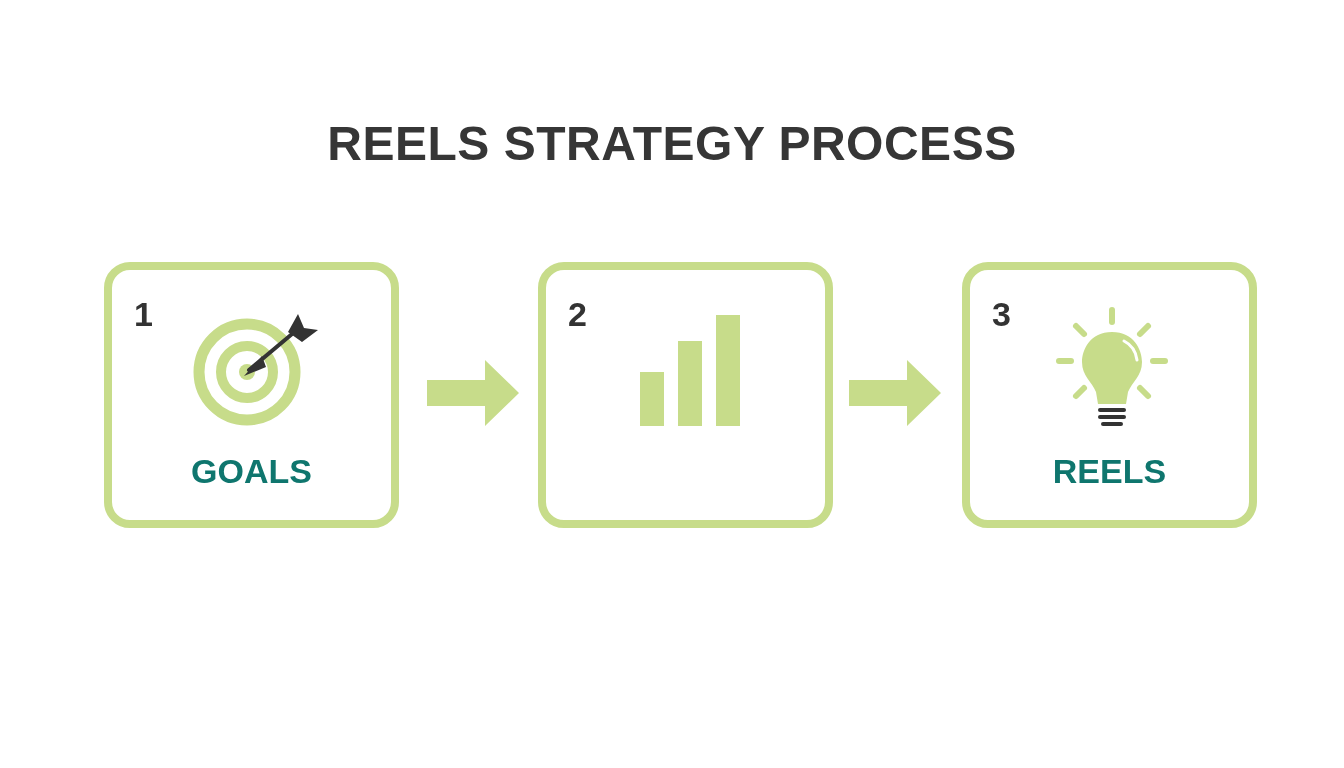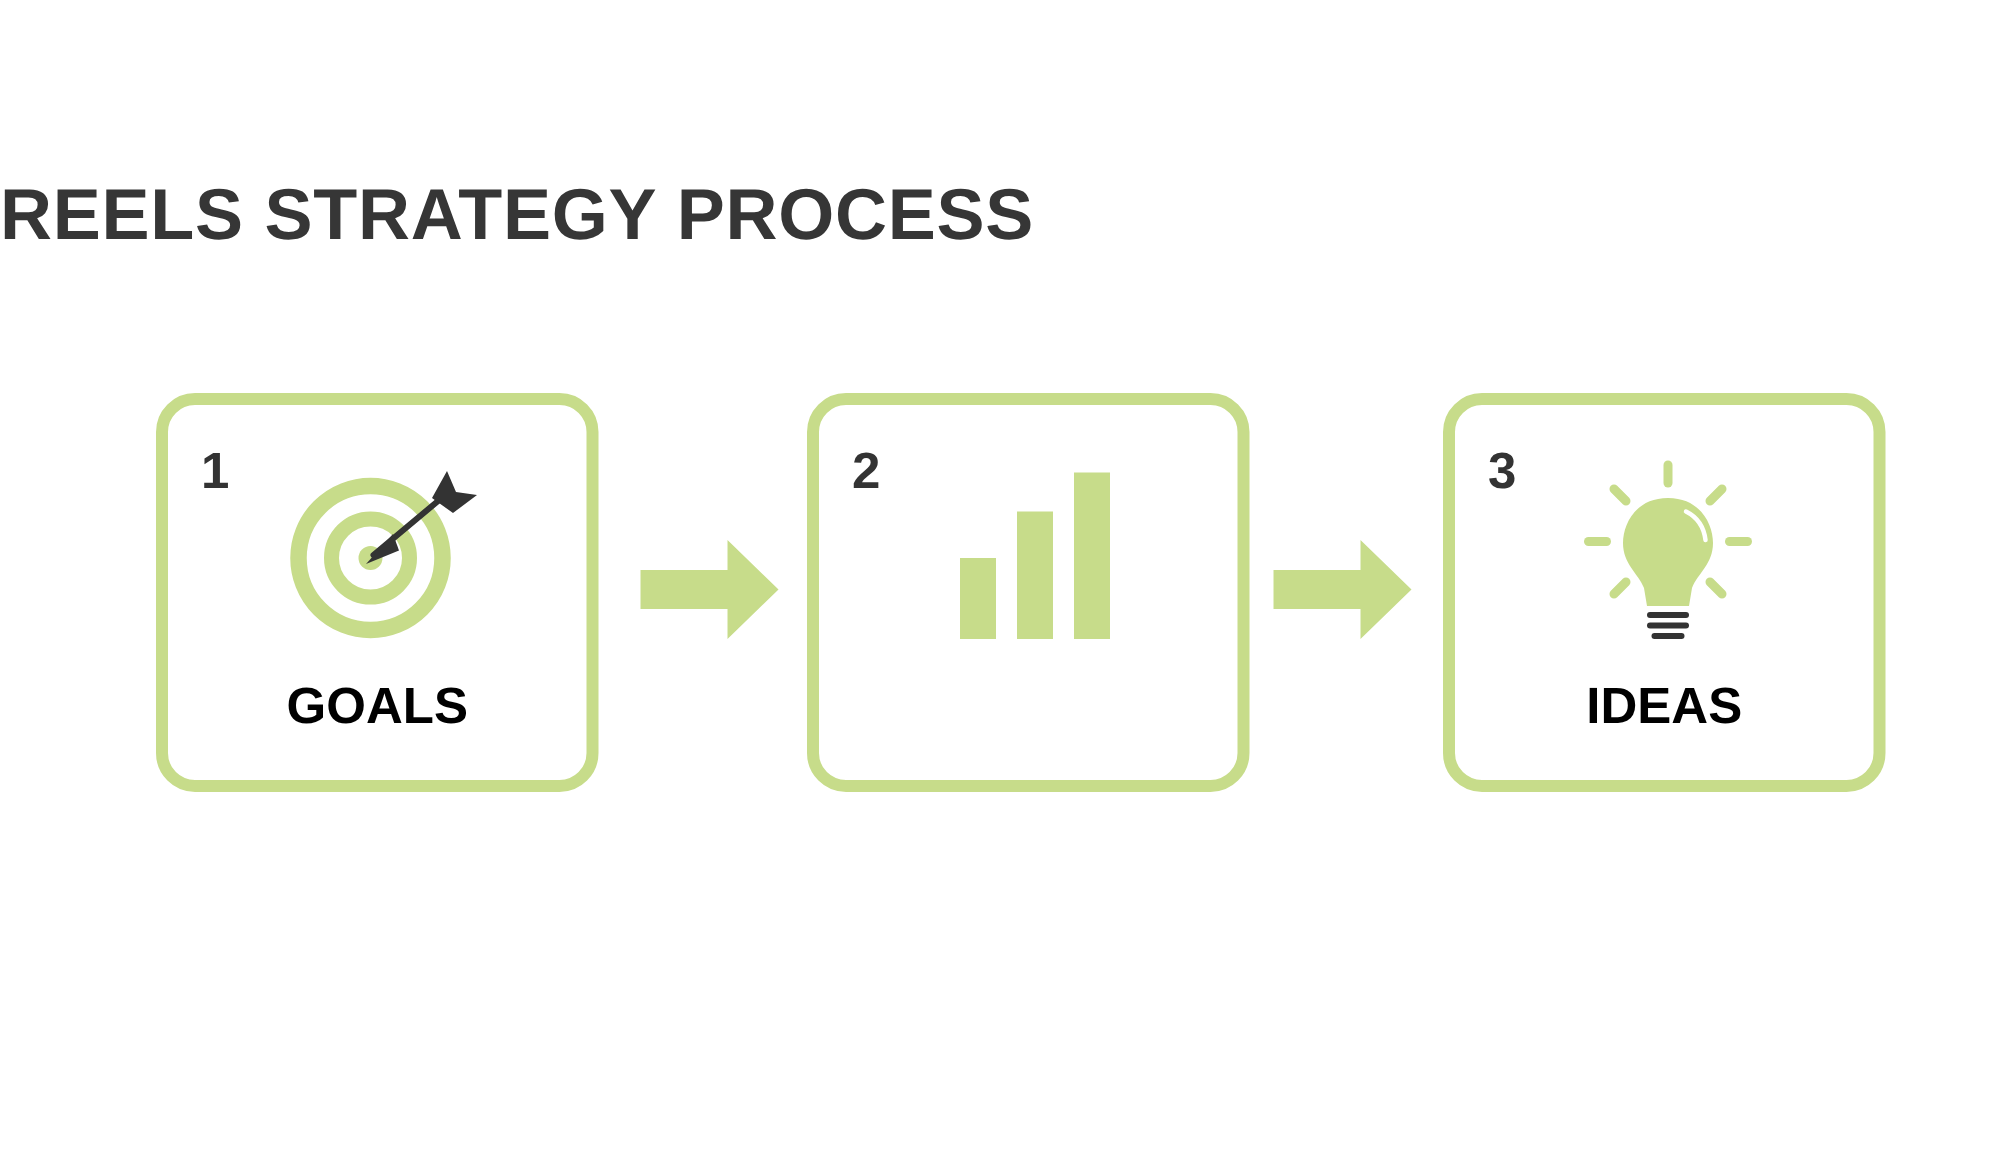--- a/index.html
+++ b/index.html
@@ -13,21 +13,21 @@
       position: relative;
       overflow: hidden;
       font-family: "Liberation Sans", "DejaVu Sans", sans-serif;
       color: #333333;
     }
     .title {
       position: absolute;
       top: 116px;
       left: 0;
       width: 1344px;
-      text-align: left;
+      text-align: center;
       font-size: 48px;
       font-weight: 700;
       letter-spacing: 0.5px;
       color: #363636;
     }
     .step-box {
       position: absolute;
       top: 262px;
       width: 279px;
       height: 250px;
@@ -45,21 +45,21 @@
       color: #333333;
     }
     .step-label {
       position: absolute;
       top: 182px;
       left: 0;
       width: 100%;
       text-align: center;
       font-size: 34px;
       font-weight: 700;
-      color: #000000;
+      color: #0f766e;
     }
     .step-icon {
       position: absolute;
       left: 0;
       top: 0;
     }
     .arrow {
       position: absolute;
       top: 358px;
       width: 96px;
@@ -112,14 +112,14 @@
       <line x1="183" y1="91" x2="195" y2="91"></line>
       <line x1="106" y1="126" x2="114" y2="118"></line>
       <line x1="178" y1="126" x2="170" y2="118"></line>
     </g>
     <path d="M142,62 C120,62 112,80 112,92 C112,106 122,112 126,122 L128,134 L156,134 L158,122 C162,112 172,106 172,92 C172,80 164,62 142,62 Z" fill="#c7dc8a"></path>
     <path d="M154,71 C162,75 166,82 167,90" fill="none" stroke="#ffffff" stroke-width="3" stroke-linecap="round"></path>
     <rect x="128" y="138" width="28" height="4" rx="2" fill="#333333"></rect>
     <rect x="128" y="145" width="28" height="4" rx="2" fill="#333333"></rect>
     <rect x="131" y="152" width="22" height="4" rx="2" fill="#333333"></rect>
   </svg>
-  <div class="step-label">IDEAS</div>
+  <div class="step-label">REELS</div>
 </div>
 
 </body></html>

